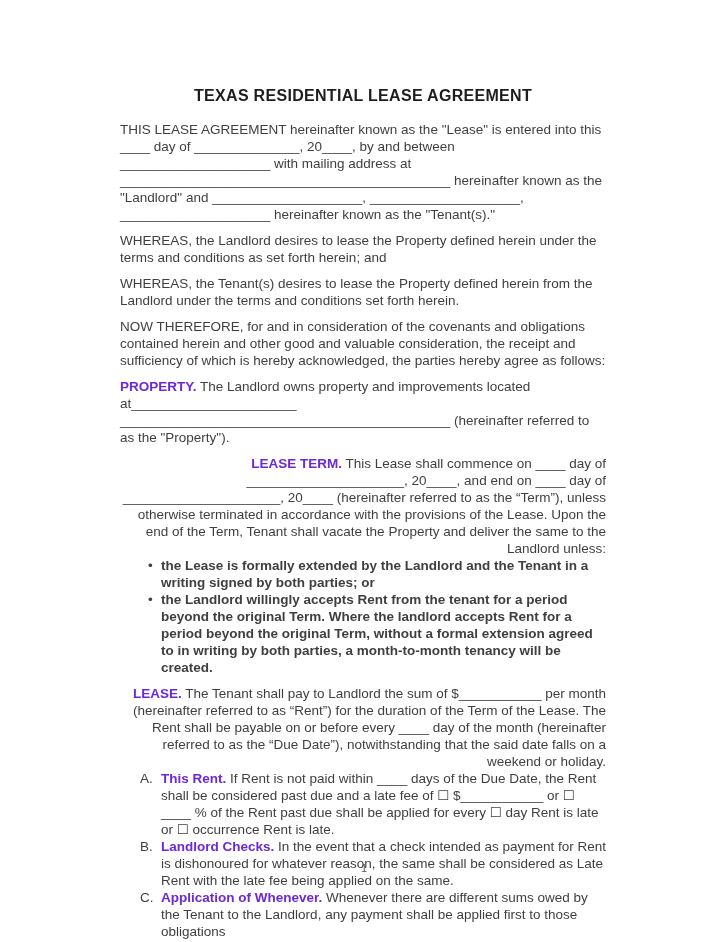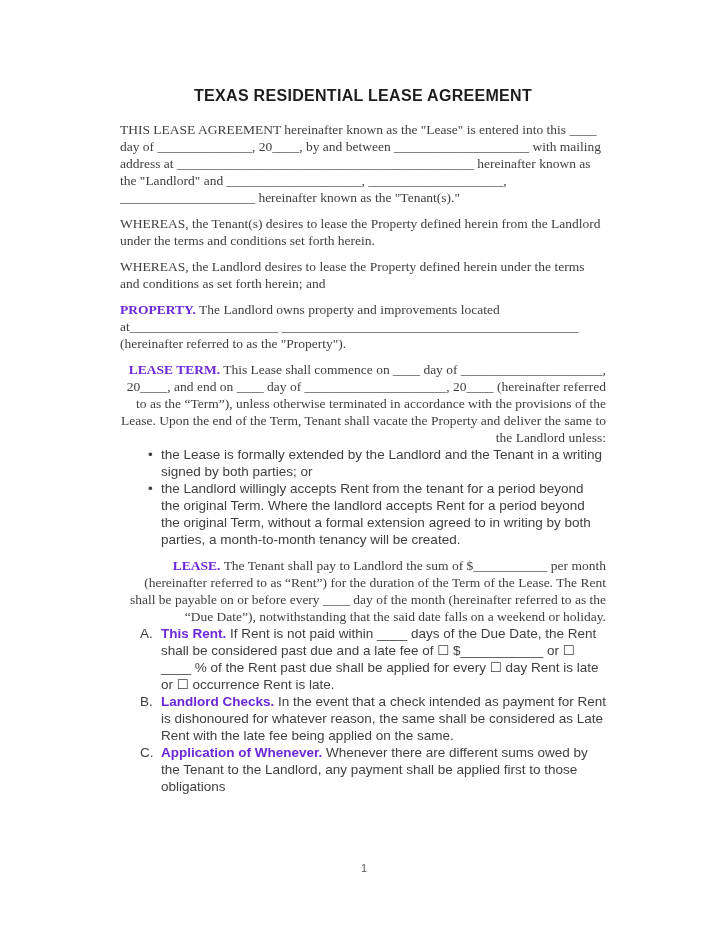--- a/index.html
+++ b/index.html
@@ -19,31 +19,31 @@
   }
   .doc-title {
     font-size: 16px;
     line-height: 20px;
     font-weight: 700;
     color: #1d1d1f;
     text-align: center;
     letter-spacing: 0.3px;
     margin-bottom: 15px;
   }
-  p.para { margin: 0 0 9px 0; overflow-wrap: break-word; font-family: Liberation Serif, serif; }
+  p.para { margin: 0 0 9px 0; overflow-wrap: break-word; }
   p.para.tight { margin-bottom: 0; text-align: right; }
   .lead { font-weight: 700; color: #6d28d9; }
   .bullet-list { list-style: none; margin: 0 0 9px 0; }
   .bullet-row { display: flex; }
   .bullet-marker {
     flex: 0 0 13px;
     margin-left: 28px;
     color: #3f3f41;
   }
-  .bullet-text { flex: 1; }
+  .bullet-text { flex: 1; font-weight: bold; }
   .letter-list { list-style: none; margin: 0; }
   .letter-row { display: flex; }
   .letter-marker {
     flex: 0 0 21px;
     margin-left: 20px;
     color: #3f3f41;
   }
   .letter-text { flex: 1; }
   .page-footer {
     position: absolute;
@@ -57,24 +57,25 @@
 </style>
 </head>
 <body>
 
 <div class="page">
 
   <h1 class="doc-title">TEXAS RESIDENTIAL LEASE AGREEMENT</h1>
 
   <p class="para">THIS LEASE AGREEMENT hereinafter known as the "Lease" is entered into this ____ day of ______________, 20____, by and between ____________________ with mailing address at ____________________________________________ hereinafter known as the "Landlord" and ____________________, ____________________, ____________________ hereinafter known as the "Tenant(s)."</p>
 
+  <p class="para">WHEREAS, the Landlord desires to lease the Property defined herein under the terms and conditions as set forth herein; and</p>
+
   <p class="para">WHEREAS, the Tenant(s) desires to lease the Property defined herein from the Landlord under the terms and conditions set forth herein.</p>
 
-  <p class="para">WHEREAS, the Landlord desires to lease the Property defined herein under the terms and conditions as set forth herein; and</p>
-
+  <p class="para">NOW THEREFORE, for and in consideration of the covenants and obligations contained herein and other good and valuable consideration, the receipt and sufficiency of which is hereby acknowledged, the parties hereby agree as follows:</p>
 
   <p class="para"><span class="lead">PROPERTY.</span> <span>The Landlord owns property and improvements located at______________________ ____________________________________________ (hereinafter referred to as the "Property").</span></p>
 
   <p class="para tight"><span class="lead">LEASE TERM.</span> <span>This Lease shall commence on ____ day of _____________________, 20____, and end on ____ day of _____________________, 20____ (hereinafter referred to as the “Term”), unless otherwise terminated in accordance with the provisions of the Lease. Upon the end of the Term, Tenant shall vacate the Property and deliver the same to the Landlord unless:</span></p>
 
   <ul class="bullet-list">
     <li class="bullet-row">
       <span class="bullet-marker">•</span>
       <span class="bullet-text">the Lease is formally extended by the Landlord and the Tenant in a writing signed by both parties; or</span>
     </li>

